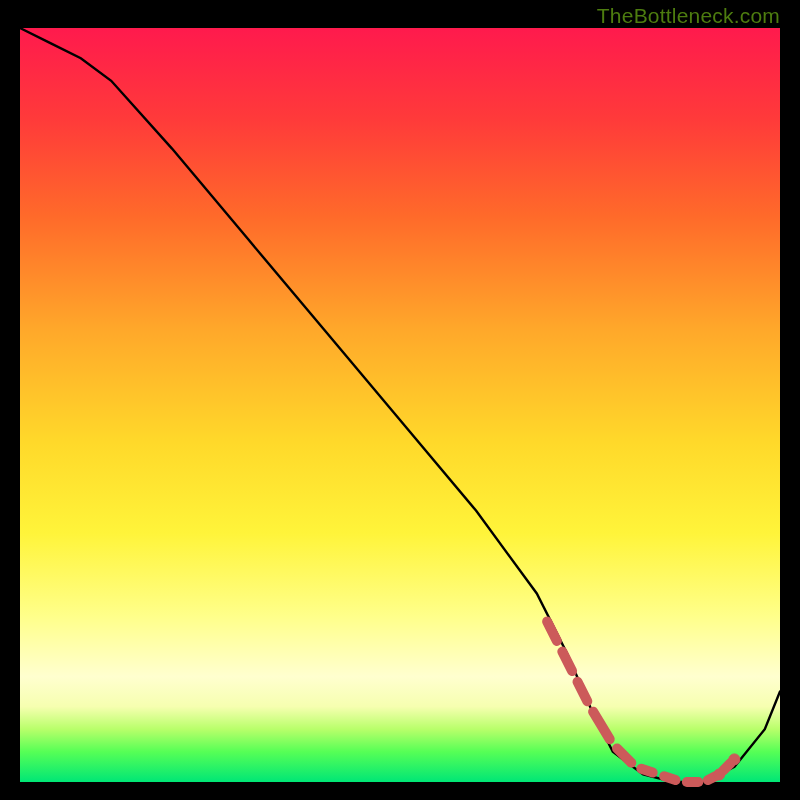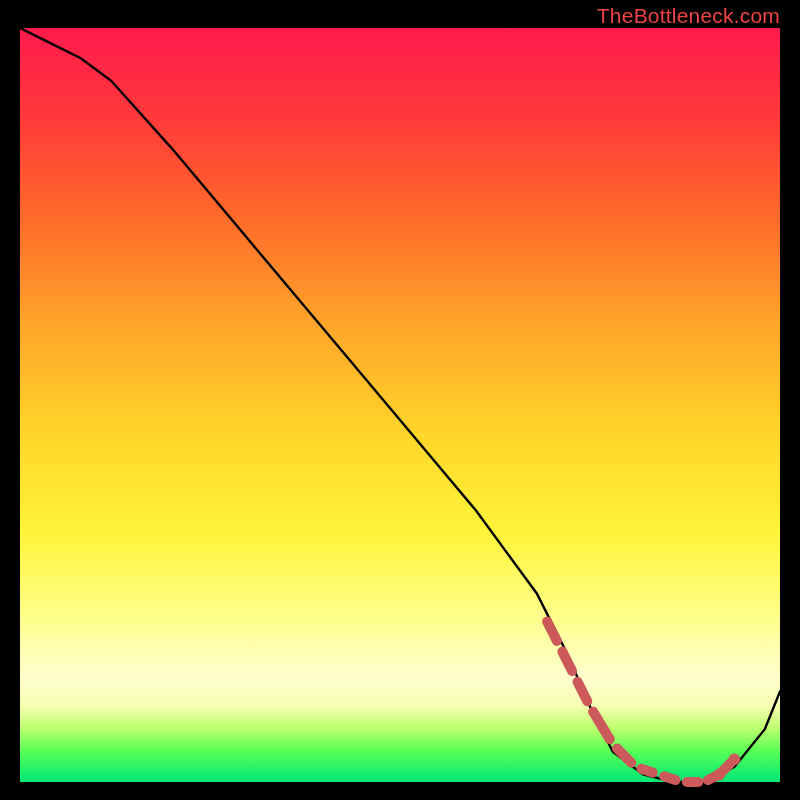--- a/index.html
+++ b/index.html
@@ -37,21 +37,21 @@
       #00e676 100%
     );
   }
   .watermark {
     position: absolute;
     top: 4px;
     right: 20px;
     font-family: Arial, Helvetica, sans-serif;
     font-size: 21px;
     font-weight: 500;
-    color: #ef4444;
+    color: #4d7c0f;
     letter-spacing: 0.2px;
   }
   svg.curve-layer {
     position: absolute;
     left: 0; top: 0;
     width: 760px;
     height: 754px;
     overflow: visible;
   }
   .curve {

